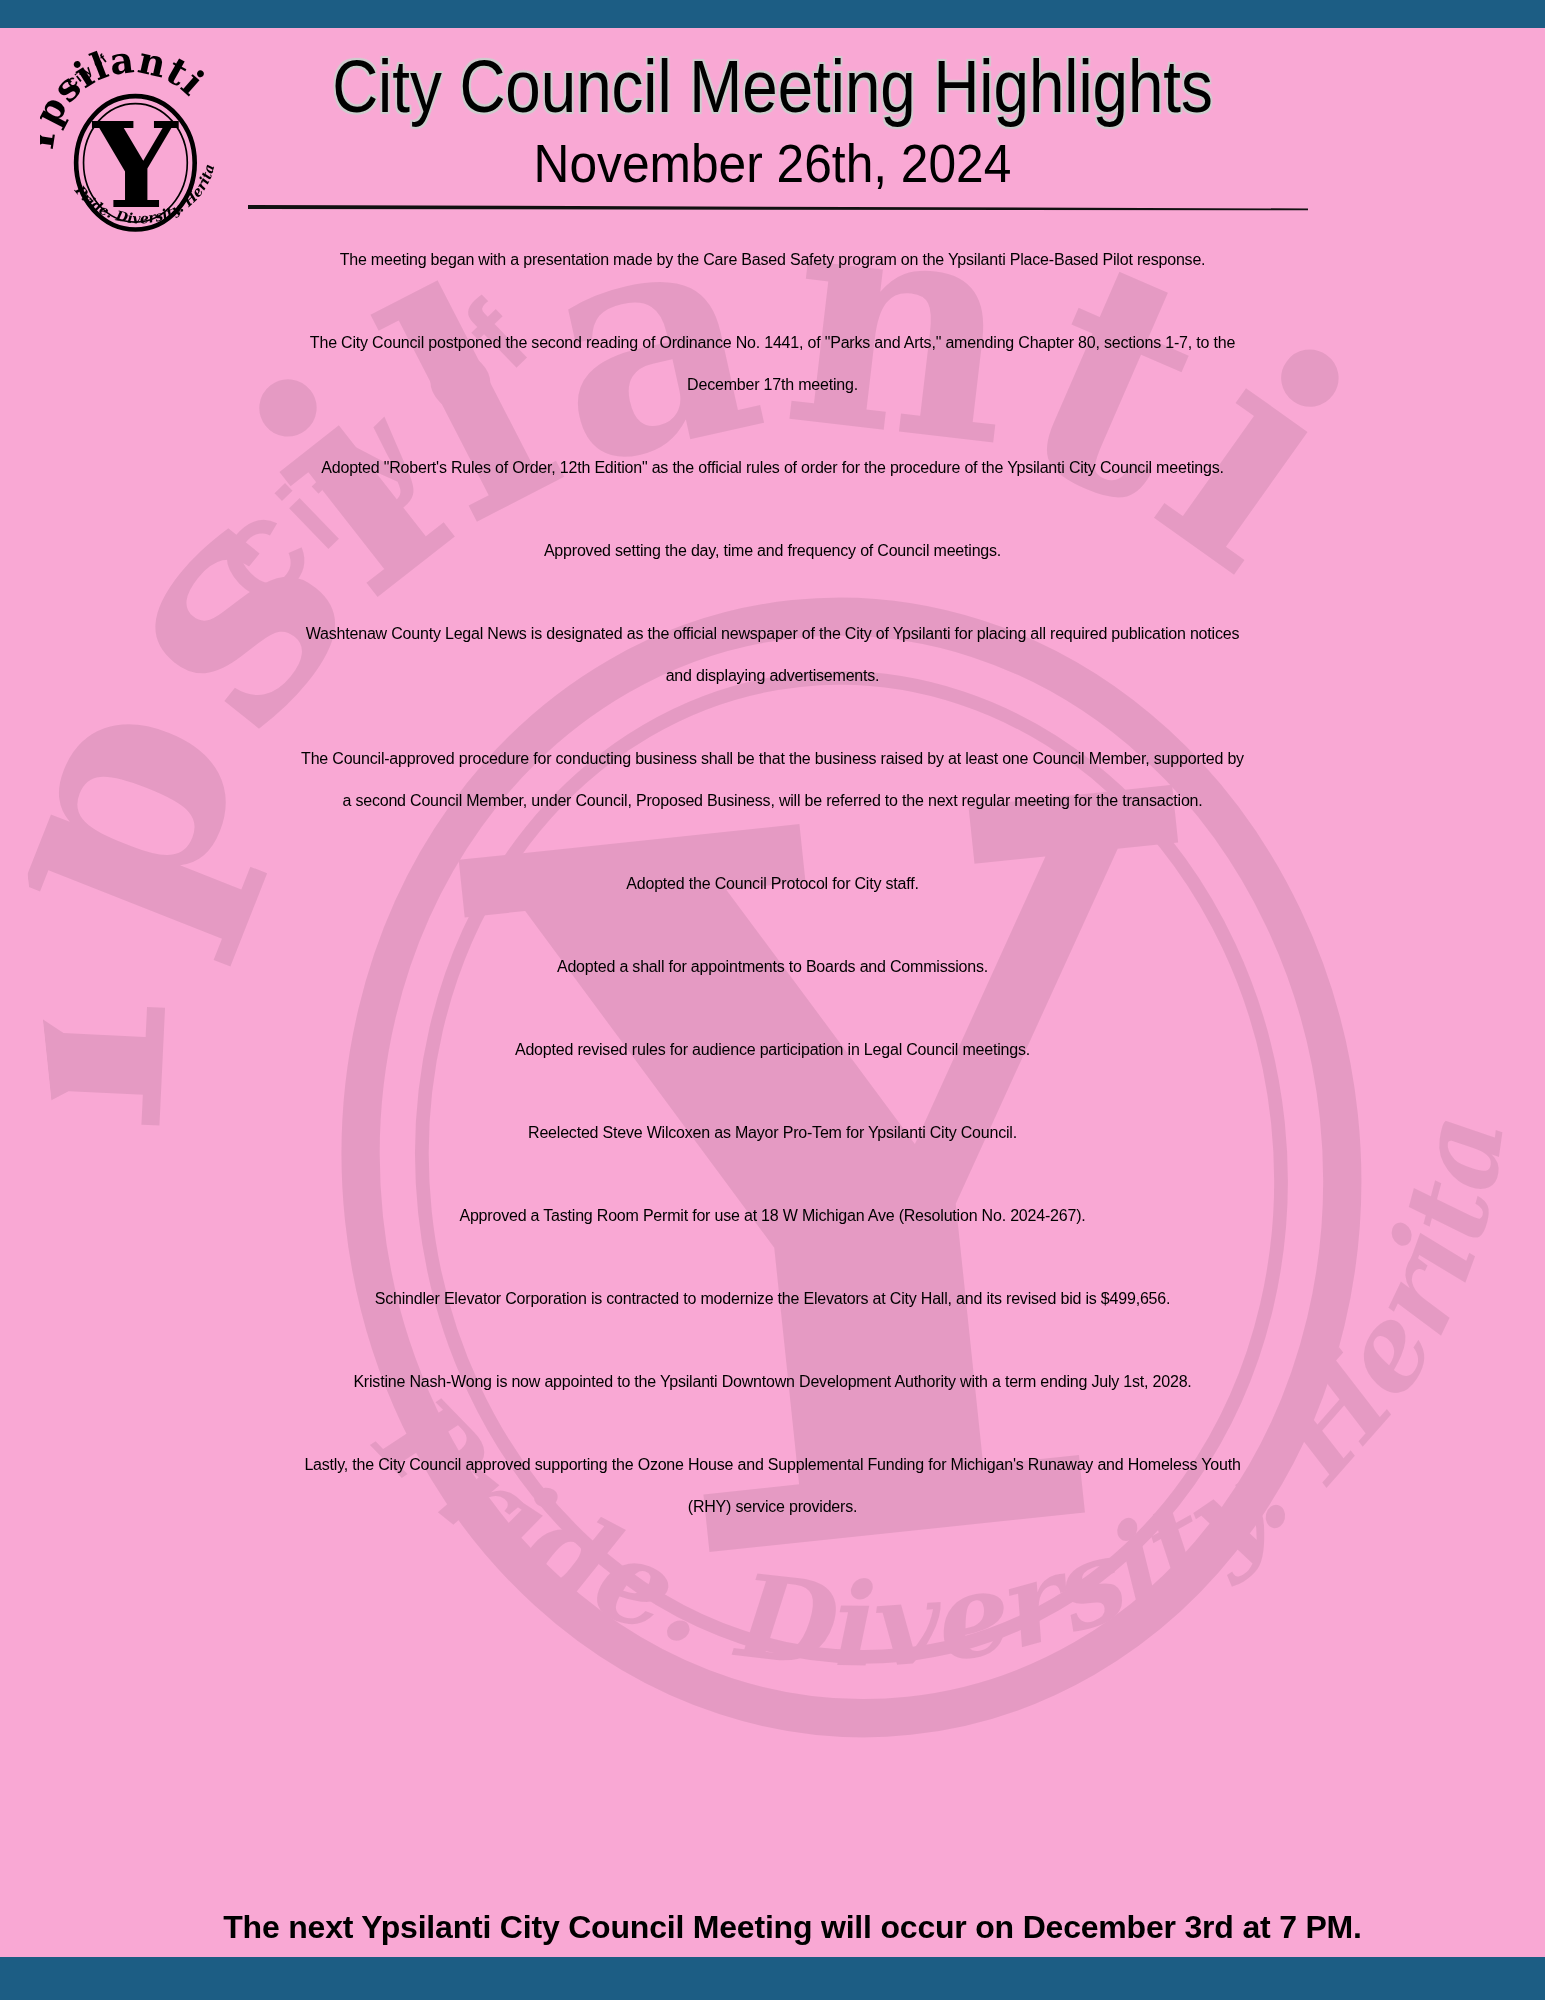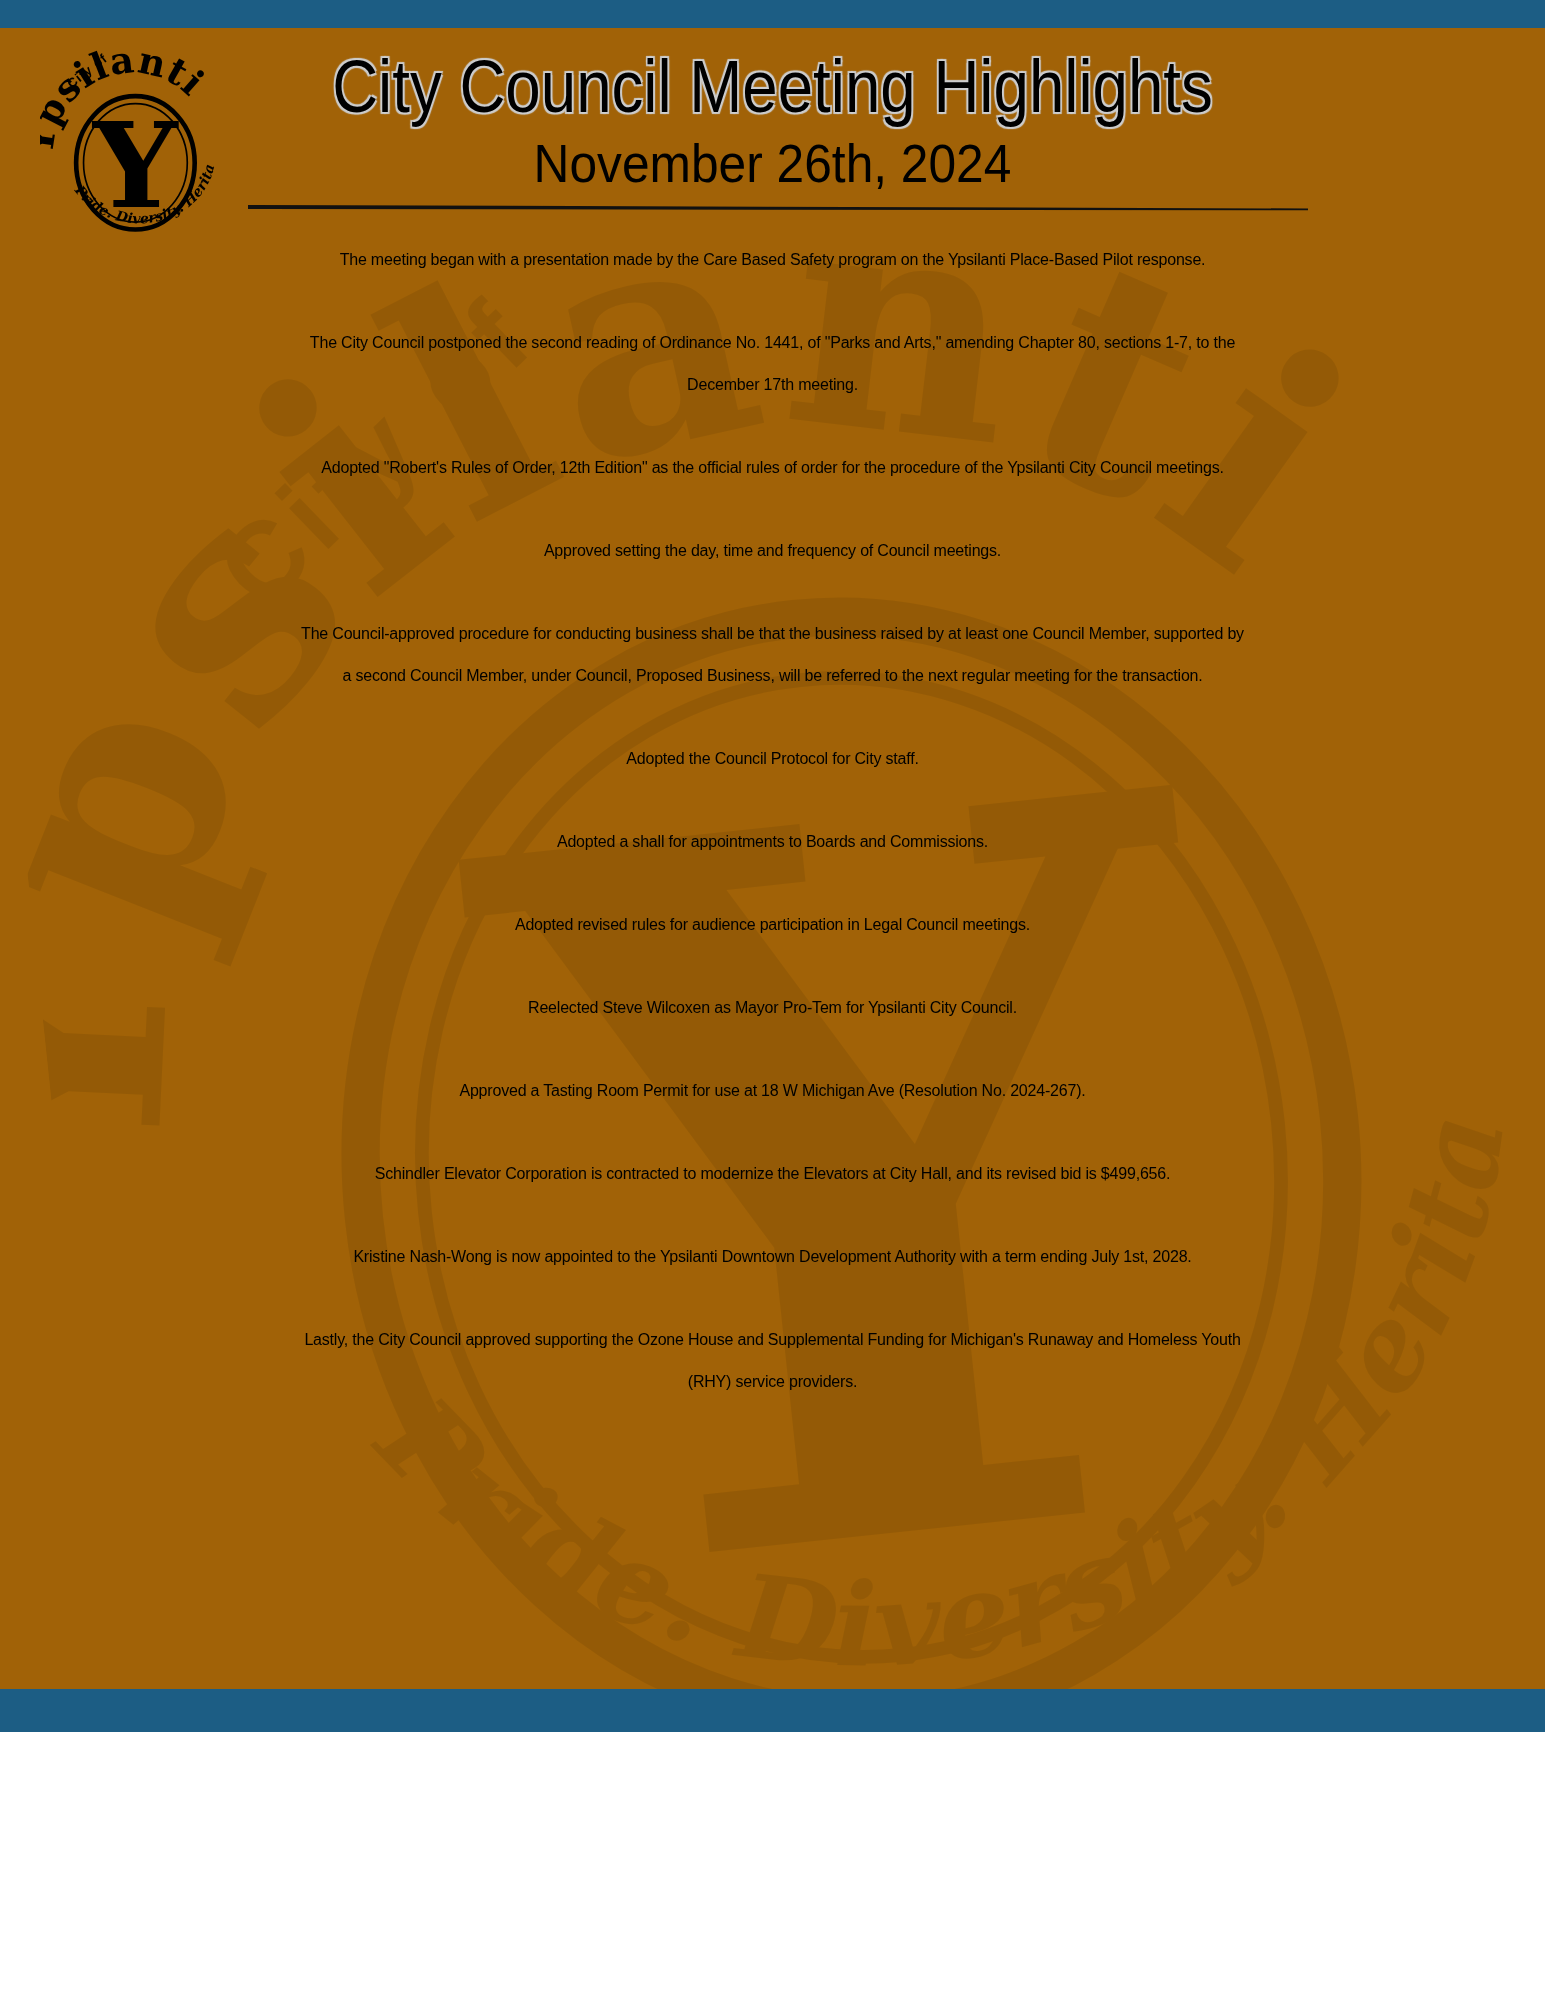--- a/index.html
+++ b/index.html
@@ -1,19 +1,19 @@
 <!DOCTYPE html>
 <html><head>
 <meta charset="utf-8">
 <style>
   html,body{margin:0;padding:0;background:#fff;}
   .page{
     position:relative;
-    width:1545px;height:1732px;
-    background:#a16207;
+    width:1545px;height:2000px;
+    background:#f9a8d4;
     overflow:hidden;
     font-family:"Liberation Sans",sans-serif;
     color:#000;
   }
   .topbar{
     position:absolute;top:0;left:0;width:100%;height:28px;
     background:#1C5D84;z-index:3;
   }
   .bottombar{
     position:absolute;bottom:0;left:0;width:100%;height:43px;
@@ -121,20 +121,22 @@
   <svg class="divider" width="1060" height="10" viewBox="0 0 1060 10">
     <polygon points="0,1 1060,4.5 1060,6.3 0,5" fill="#111"></polygon>
   </svg>
 
   <main class="highlights">
     <p>The meeting began with a presentation made by the Care Based Safety program on the Ypsilanti Place-Based Pilot response.</p>
     <p>The City Council postponed the second reading of Ordinance No. 1441, of "Parks and Arts," amending Chapter 80, sections 1-7, to the
 December 17th meeting.</p>
     <p>Adopted "Robert's Rules of Order, 12th Edition" as the official rules of order for the procedure of the Ypsilanti City Council meetings.</p>
     <p>Approved setting the day, time and frequency of Council meetings.</p>
+    <p>Washtenaw County Legal News is designated as the official newspaper of the City of Ypsilanti for placing all required publication notices
+and displaying advertisements.</p>
     <p>The Council-approved procedure for conducting business shall be that the business raised by at least one Council Member, supported by
 a second Council Member, under Council, Proposed Business, will be referred to the next regular meeting for the transaction.</p>
     <p>Adopted the Council Protocol for City staff.</p>
     <p>Adopted a shall for appointments to Boards and Commissions.</p>
     <p>Adopted revised rules for audience participation in Legal Council meetings.</p>
     <p>Reelected Steve Wilcoxen as Mayor Pro-Tem for Ypsilanti City Council.</p>
     <p>Approved a Tasting Room Permit for use at 18 W Michigan Ave (Resolution No. 2024-267).</p>
     <p>Schindler Elevator Corporation is contracted to modernize the Elevators at City Hall, and its revised bid is $499,656.</p>
     <p>Kristine Nash-Wong is now appointed to the Ypsilanti Downtown Development Authority with a term ending July 1st, 2028.</p>
     <p>Lastly, the City Council approved supporting the Ozone House and Supplemental Funding for Michigan's Runaway and Homeless Youth

